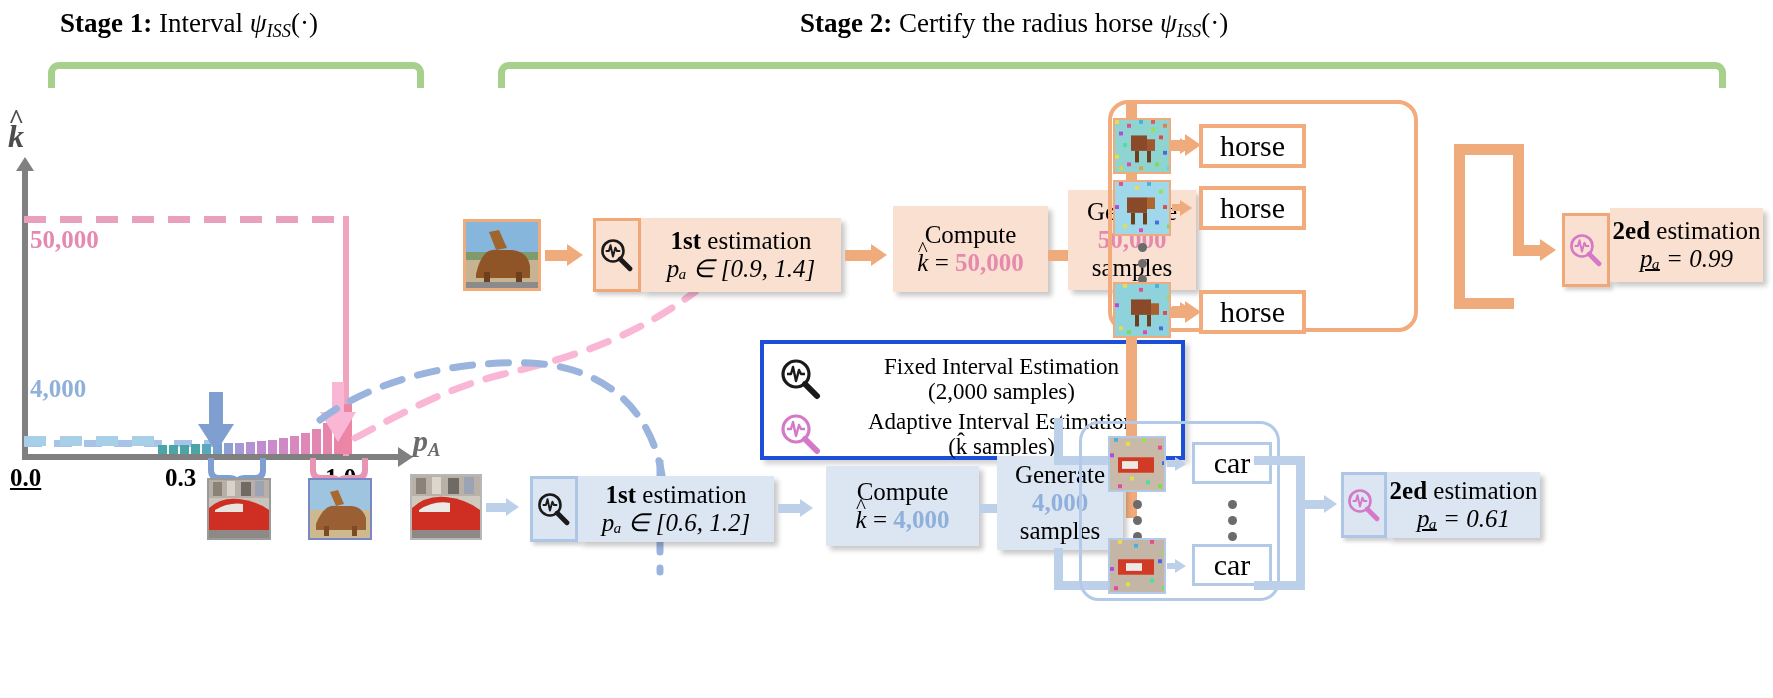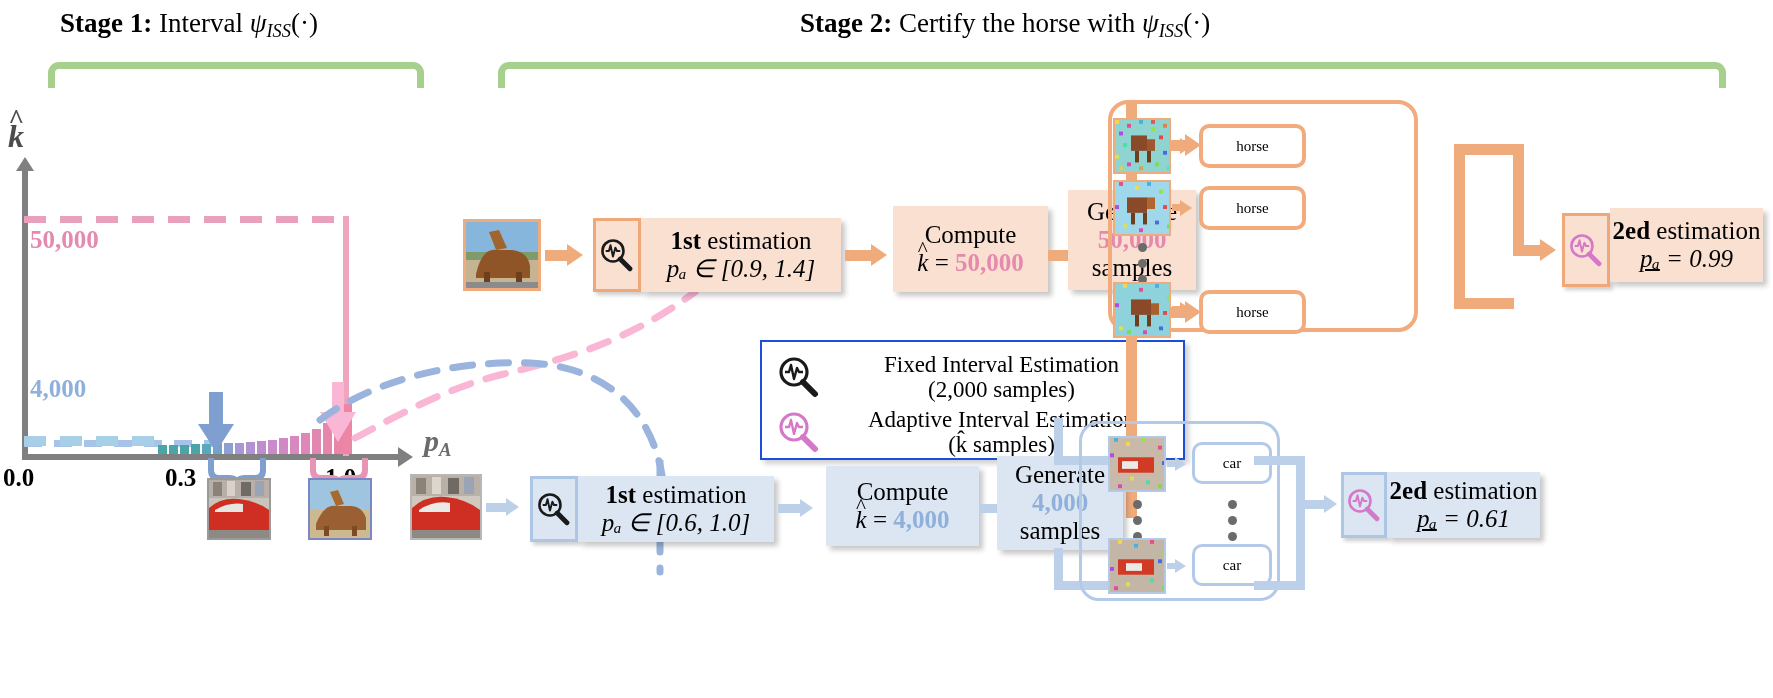--- a/index.html
+++ b/index.html
@@ -42,40 +42,40 @@
        align-items:center;justify-content:center;text-align:center;
        box-shadow:4px 4px 5px rgba(0,0,0,0.22);font-size:25px;line-height:1.12;}
   .box.orange{background:#fae0d0;}
   .box.blue{background:#dce6f2;}
   .icon-box{position:absolute;box-sizing:border-box;display:flex;align-items:center;justify-content:center;
             box-shadow:3px 3px 4px rgba(0,0,0,0.20);}
   .icon-box.orange{background:#fae0d0;border:3px solid #f0a878;}
   .icon-box.blue{background:#dce6f2;border:3px solid #adc6e5;}
 
   .lbl-box{position:absolute;box-sizing:border-box;background:#fff;display:flex;
-           align-items:center;justify-content:center;font-size:15px;border-radius:10px;}
+           align-items:center;justify-content:center;font-size:30px;}
   .lbl-box.orange{border:4px solid #f2ab7c;}
   .lbl-box.blue{border:3px solid #b3c9e8;}
 
   .rounded-group{position:absolute;box-sizing:border-box;border-radius:20px;}
   .rounded-group.orange{border:4px solid #f2ab7c;}
   .rounded-group.blue{border:3px solid #b3c9e8;}
 
   .conn{position:absolute;}
   .conn.orange{background:#f0ab7c;}
   .conn.blue{background:#bcd0ea;}
   .tri-r-o{position:absolute;width:0;height:0;border-top:11px solid transparent;border-bottom:11px solid transparent;border-left:16px solid #f0ab7c;}
   .tri-r-b{position:absolute;width:0;height:0;border-top:9px solid transparent;border-bottom:9px solid transparent;border-left:13px solid #bcd0ea;}
   .tri-r-o.small{border-top-width:8px;border-bottom-width:8px;border-left-width:12px;}
   .tri-r-b.small{border-top-width:7px;border-bottom-width:7px;border-left-width:11px;}
 
   .dots{position:absolute;display:flex;flex-direction:column;gap:7px;align-items:center;}
   .dots i{display:block;width:9px;height:9px;border-radius:50%;background:#6b6b6b;}
 
-  .legend{position:absolute;box-sizing:border-box;background:#fff;border:2px solid #1d4ed8;
+  .legend{position:absolute;box-sizing:border-box;background:#fff;border:4px solid #1d4ed8;
           box-shadow:4px 4px 5px rgba(0,0,0,0.18);padding:8px 15px;}
   .legend-row{display:flex;align-items:center;gap:14px;}
   .legend-txt{font-size:23px;line-height:1.1;text-align:center;flex:1;}
   .num-pk{color:#e58aae;font-weight:bold;}
   .num-bl{color:#8fb0db;font-weight:bold;}
   .ul{text-decoration:underline;font-style:italic;}
 
   svg{display:block;}
   .noise{image-rendering:pixelated;}
 </style>
@@ -83,38 +83,38 @@
 <body>
 
 <div class="abs stage-title" style="left:60px;top:8px;">
   <b>Stage 1:</b>
   <span>Interval</span>
   <span class="mathit">ψ</span><span class="sub">ISS</span><span>(·)</span>
 </div>
 
 <div class="abs stage-title" style="left:800px;top:8px;">
   <b>Stage 2:</b>
-  <span>Certify the horse with</span>
+  <span>Certify the radius horse</span>
   <span class="mathit">ψ</span><span class="sub">ISS</span><span>(·)</span>
 </div>
 
 <div class="bracket" style="left:48px;top:62px;width:376px;"></div>
 <div class="bracket" style="left:498px;top:62px;width:1228px;"></div>
 
 <div class="abs" style="left:8px;top:118px;font-size:32px;font-weight:bold;font-style:italic;color:#4d4d4d;">
   <span class="hat-wrap"><span class="hat">^</span>k</span>
 </div>
 
 <div class="axis-v" style="left:22px;top:170px;height:290px;"></div>
 <div class="arrow-up" style="left:16px;top:157px;"></div>
 
 <div class="axis-h" style="left:22px;top:454px;width:378px;"></div>
 <div class="arrow-right" style="left:398px;top:447px;"></div>
 
-<div class="abs" style="left:424px;top:424px;font-size:30px;font-weight:bold;font-style:italic;color:#6b6b6b;">
+<div class="abs" style="left:413px;top:424px;font-size:30px;font-weight:bold;font-style:italic;color:#6b6b6b;">
   <span>p</span><span class="sub" style="font-size:0.62em;">A</span>
 </div>
 
 <div class="dash-h pink" style="left:24px;top:216px;width:323px;"></div>
 
 <div class="vline-pink" style="left:343px;top:216px;height:240px;"></div>
 
 <div class="dash-h blue" style="left:24px;top:440px;width:200px;"></div>
 
 <div class="axlabel" style="left:30px;top:226px;color:#e58aae;">50,000</div>
@@ -150,21 +150,21 @@
   </svg>
 </div>
 
 <div class="abs" style="left:318px;top:382px;">
   <svg width="40" height="64" viewBox="0 0 40 64">
     <rect x="14" y="0" width="12" height="32" fill="#f9b7d5"></rect>
     <polygon points="2,30 38,30 20,60" fill="#f9b7d5"></polygon>
   </svg>
 </div>
 
-<div class="ticklabel" style="left:3px;top:466px;">0.0</div>
+<div class="ticklabel" style="left:10px;top:466px;text-decoration:underline;">0.0</div>
 <div class="ticklabel" style="left:165px;top:466px;">0.3</div>
 <div class="ticklabel" style="left:325px;top:466px;">1.0</div>
 
 <div class="abs" style="left:208px;top:458px;">
   <svg width="58" height="72" viewBox="0 0 58 72">
     <path d="M3 0 L3 12 Q3 20 11 20 L22 20 Q29 20 29 27 Q29 20 36 20 L47 20 Q55 20 55 12 L55 0" fill="none" stroke="#7f9fd1" stroke-width="6" stroke-linecap="round"></path>
     <line x1="29" y1="25" x2="29" y2="72" stroke="#7f9fd1" stroke-width="6"></line>
   </svg>
 </div>
 <div class="thumb" style="left:207px;top:478px;width:64px;height:62px;border-color:#9a9a9a;overflow:hidden;">
@@ -421,21 +421,21 @@
     <circle cx="17" cy="16" r="13" fill="#dce6f2" stroke="#1a1a1a" stroke-width="3.2"></circle>
     <polyline points="8,16 12,16 14,9 17,23 20,12 22,16 26,16" fill="none" stroke="#1a1a1a" stroke-width="2.4" stroke-linejoin="round"></polyline>
     <line x1="26" y1="26" x2="38" y2="38" stroke="#1a1a1a" stroke-width="6" stroke-linecap="round"></line>
   </svg>
 </div>
 
 <div class="box blue" style="left:578px;top:476px;width:196px;height:66px;">
   <div>
     <b>1st</b><span> estimation</span>
   </div>
-  <div style="font-style:italic;">pₐ ∈ [0.6, 1.0]</div>
+  <div style="font-style:italic;">pₐ ∈ [0.6, 1.2]</div>
 </div>
 
 <div class="conn blue" style="left:778px;top:504px;width:26px;height:9px;"></div>
 <div class="tri-r-b" style="left:800px;top:499px;"></div>
 
 <div class="box blue" style="left:826px;top:466px;width:153px;height:80px;">
   <div>Compute</div>
   <div>
     <span class="hat-wrap" style="font-style:italic;"><span class="hat" style="font-style:normal;">^</span>k</span>
     <span> = </span><span class="num-bl">4,000</span>

